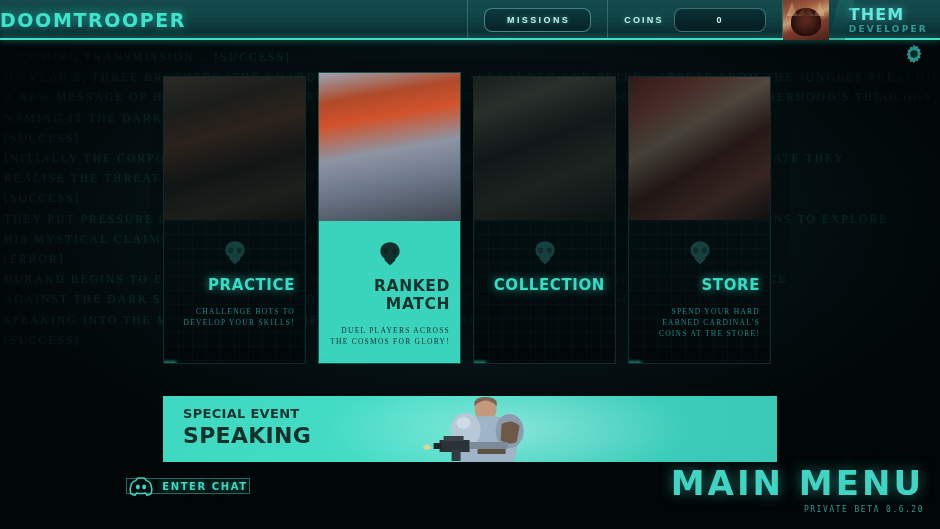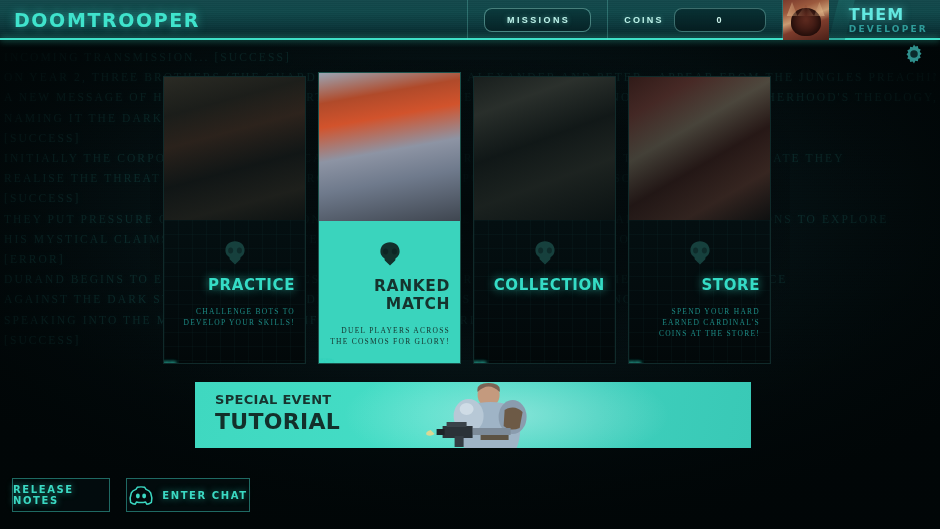--- a/index.html
+++ b/index.html
@@ -55,21 +55,21 @@
     background:#3fe0c8; box-shadow:0 0 7px rgba(63,224,200,.85);
   }
   .header:before {
     content:""; position:absolute; inset:0; opacity:.22;
     background:repeating-linear-gradient(to bottom, rgba(255,255,255,.05) 0 1px, rgba(0,0,0,.18) 1px 2px);
     pointer-events:none;
   }
   .logo {
     font-family:"DejaVu Sans", sans-serif;
     font-weight:bold; font-size:19px; letter-spacing:1.6px;
-    color:#3fe3cc; margin-left:14px;
+    color:#3fe3cc; 
     text-shadow:0 0 10px rgba(63,227,204,.6);
     position:relative; z-index:2;
   }
   .hdr-spacer { flex:1; }
   .hdr-sep { width:1px; height:40px; background:rgba(120,220,210,.28); position:relative; z-index:2; }
   .hdr-cell { display:flex; align-items:center; height:40px; padding:0 16px; position:relative; z-index:2; }
 
   .missions-btn {
     border:1px solid rgba(150,235,225,.45);
     border-radius:8px;
@@ -184,23 +184,23 @@
   
   .brk { position:absolute; width:11px; height:11px; pointer-events:none; z-index:12; }
   .brk i { position:absolute; background:#35dcc6; box-shadow:0 0 4px rgba(53,220,198,.85); }
   .brk .h { width:11px; height:2px; }
   .brk .v { width:2px; height:11px; }
   .brk.tl .h { left:0; top:0; } .brk.tl .v { left:0; top:0; }
   .brk.tr .h { right:0; top:0; } .brk.tr .v { right:0; top:0; } .brk.bl .v { left:0; bottom:0; } .brk.br .v { right:0; bottom:0; }
 
   
   .banner {
-    position:absolute; left:163px; top:382px; width:556px; height:66px; z-index:10;
+    position:absolute; left:163px; top:396px; width:614px; height:66px; z-index:10;
     background:linear-gradient(100deg,#3fd8c0 0%, #45ddc6 42%, #3ecfbc 72%, #39c9b6 100%);
-    overflow:hidden; cursor:pointer;margin-left:32px;
+    overflow:hidden; cursor:pointer;
   }
   .banner .bgsoft {
     position:absolute; inset:0;
     background:radial-gradient(ellipse 45% 130% at 56% 50%, rgba(190,240,235,.55), rgba(60,210,190,0) 65%);
   }
   .ban-left { position:absolute; left:20px; top:10px; z-index:3; }
   .ban-sub {
     font-family:"DejaVu Sans", sans-serif; font-weight:bold;
     font-size:13px; letter-spacing:.3px; color:#17342f;
   }
@@ -229,21 +229,21 @@
     background:rgba(3,16,18,.55);
     display:flex; align-items:center; justify-content:center;
     cursor:pointer;
   }
   .ftr-btn .lbl {
     font-family:"DejaVu Sans", sans-serif; font-weight:bold;
     font-size:10px; letter-spacing:1.6px; color:#3bd9c3;
     text-shadow:0 0 7px rgba(59,217,195,.6);
   }
   #release-notes { left:12px; top:478px; width:98px; height:34px; }
-  #enter-chat { left:126px; top:478px; width:124px; height:34px; }
+  #enter-chat { left:126px; top:478px; width:124px; height:16px; }
   #enter-chat .lbl { margin-left:8px; }
 
   .mainmenu {
     position:absolute; right:16px; top:466px; z-index:15; text-align:right;
   }
   .mm-title {
     font-family:"DejaVu Sans", sans-serif; font-weight:bold;
     font-size:34px; letter-spacing:3px; color:#3fd5c4;
     text-shadow:0 0 14px rgba(63,213,196,.5);
     line-height:1;
@@ -444,35 +444,36 @@
       <rect x="88" y="46" width="38" height="7" fill="#7d8b99"></rect>
       <path d="M58 44 h30 v12 h-30 z" fill="#2b3238"></path>
       <path d="M62 40 h20 v5 h-20 z" fill="#3a4249"></path>
       <path d="M52 47 h8 v6 h-8 z" fill="#1e2428"></path>
       <path d="M46 48 q-6 2 -4 5 q4 2 8 -1z" fill="#f0d58a" opacity=".85"></path>
       <rect x="70" y="54" width="9" height="11" fill="#343c43"></rect>
       <path d="M96 53 h28 v5 h-28z" fill="#5c5242"></path>
     </svg>
     <div class="ban-left">
       <div class="ban-sub">SPECIAL EVENT</div>
-      <div class="ban-title">TUTORIAL</div>
+      <div class="ban-title">SPEAKING</div>
     </div>
     <div class="ban-right">
     </div>
   </div>
 
-  <div class="ftr-btn" id="release-notes">
-    <span class="lbl">RELEASE NOTES</span>
-  </div>
 
   <div class="ftr-btn" id="enter-chat">
     <svg width="26" height="20" viewBox="0 0 28 21">
       <path fill="none" stroke="#3bd9c3" stroke-width="1.6" stroke-linejoin="round" d="M10 2.2 Q14 1.3 18 2.2 L19.4 4.4 Q23 5.6 24.4 8.2 Q26.4 13.4 25.2 18.4
            Q22.6 20.2 20.2 20.4 L18.8 18 Q14 19.2 9.2 18 L7.8 20.4
            Q5.4 20.2 2.8 18.4 Q1.6 13.4 3.6 8.2 Q5 5.6 8.6 4.4 Z"></path>
       <ellipse cx="10.6" cy="11.6" rx="2.1" ry="2.6" fill="#3bd9c3"></ellipse>
       <ellipse cx="17.4" cy="11.6" rx="2.1" ry="2.6" fill="#3bd9c3"></ellipse>
     </svg>
     <span class="lbl">ENTER CHAT</span>
   </div>
 
+  <div class="mainmenu">
+    <div class="mm-title">MAIN MENU</div>
+    <div class="mm-ver">PRIVATE BETA 0.6.20</div>
+  </div>
 
 </div>
 
 </body></html>

